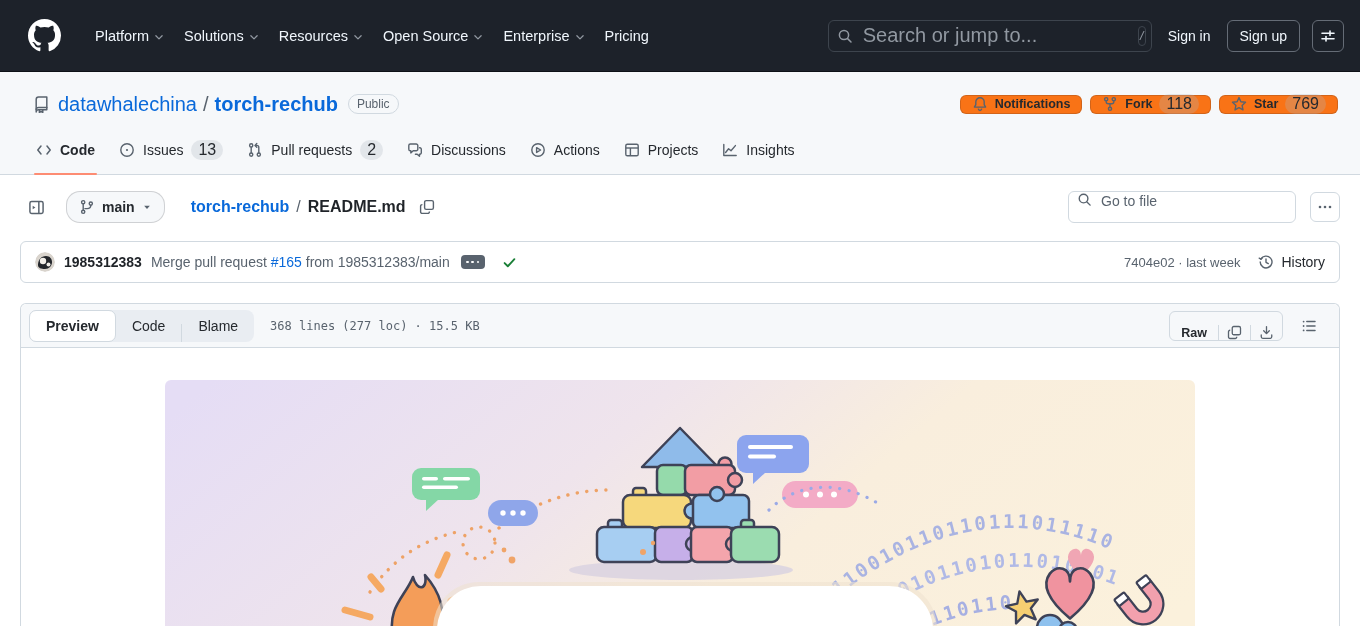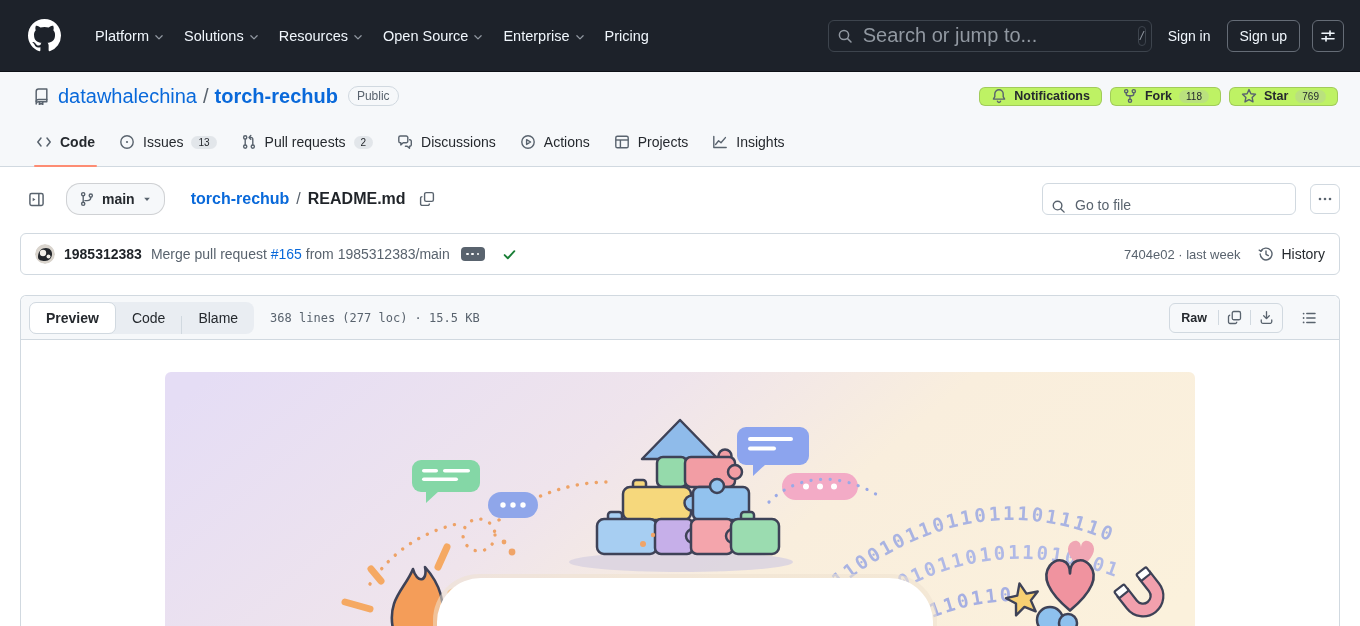--- a/index.html
+++ b/index.html
@@ -44,40 +44,40 @@
     color:#f0f6fc; font-weight:500; cursor:pointer; white-space:nowrap;
     border:1px solid #656c76; border-radius:6px; padding:5px 12px; height:32px;
     display:flex; align-items:center;
   }
   .nav-iconbtn {
     width:32px; height:32px; border:1px solid #656c76; border-radius:6px;
     color:#f0f6fc; display:flex; align-items:center; justify-content:center; cursor:pointer;
   }
 
   
-  .repo-area { background:#f6f8fa; padding-top:8px; border-bottom:1px solid #d1d9e0; }
+  .repo-area { background:#f6f8fa; padding-top:16px; border-bottom:1px solid #d1d9e0; }
   .repo-title-row { display:flex; align-items:center; padding:0 22px 0 33px; height:32px; }
   .book { color:#59636e; margin-right:8px; }
   .owner-link { color:#0969da; font-size:20px; text-decoration:none; cursor:pointer; }
   .title-slash { color:#59636e; font-size:20px; margin:0 6px; }
   .repo-link { color:#0969da; font-size:20px; font-weight:600; text-decoration:none; cursor:pointer; }
   .badge-public {
     margin-left:10px; border:1px solid #d1d9e0; border-radius:999px;
     padding:2px 8px; font-size:12px; font-weight:500; color:#59636e; background:transparent;
   }
   .repo-actions { margin-left:auto; display:flex; gap:8px; }
   .btn {
     display:inline-flex; align-items:center; gap:7px; height:19px; padding:0 11px;
-    border:1px solid rgba(31,35,40,0.18); border-radius:6px; background:#bef264;
+    border:1px solid rgba(31,35,40,0.18); border-radius:6px; background:#f97316;
     font-size:12.5px; font-weight:600; color:#25292e; cursor:pointer; white-space:nowrap;
   }
   .btn .ic { color:#59636e; }
   .cnt {
     background:rgba(175,184,193,0.28); border-radius:999px; padding:1px 7px;
-    font-size:10px; font-weight:500;
+    font-size:16px; font-weight:500;
   }
   .repo-tabs { display:flex; align-items:stretch; padding:0 24px; margin-top:6px; }
   .tab {
     position:relative; display:flex; align-items:center; gap:8px; padding:0 12px;
     height:48px; font-size:14px; color:#25292e; cursor:pointer; white-space:nowrap;
   }
   .tab .ic { color:#59636e; }
   .tab.active { font-weight:600; }
   .tab.active::after {
     content:""; position:absolute; left:10px; right:10px; bottom:-1px; height:2px;
@@ -93,22 +93,22 @@
     background:#f6f8fa; border:1px solid rgba(31,35,40,0.18); border-radius:14px;
     font-weight:600; font-size:14px; color:#25292e; cursor:pointer;
   }
   .branch-btn .ic { color:#59636e; }
   .breadcrumb { margin-left:26px; display:flex; align-items:center; gap:7px; font-size:16px; }
   .bc-repo { color:#0969da; font-weight:600; cursor:pointer; }
   .bc-slash { color:#59636e; }
   .bc-file { color:#1f2328; font-weight:600; }
   .bc-copy { color:#59636e; margin-left:6px; cursor:pointer; }
   .goto {
-    margin-left:auto; width:254px; height:32px; border:1px solid #d1d9e0; border-radius:6px;
-    background:#fff; display:flex; align-items:flex-end; gap:7px; padding:0 8px; color:#59636e; cursor:text;
+    margin-left:auto; width:228px; height:32px; border:1px solid #d1d9e0; border-radius:6px;
+    background:#fff; display:flex; align-items:flex-start; gap:7px; padding:0 8px; color:#59636e; cursor:text;
   }
   .goto input { flex:1; border:none; outline:none; font-size:14px; color:#1f2328; background:transparent; font-family:"Liberation Sans",sans-serif; }
   .goto input::placeholder { color:#59636e; }
   .more-btn {
     margin-left:14px; width:30px; height:30px; border:1px solid #d1d9e0; border-radius:6px;
     background:#fff; color:#59636e; display:flex; align-items:center; justify-content:center; cursor:pointer;
   }
 
   .commit-box {
     margin-top:18px; height:42px; border:1px solid #d1d9e0; border-radius:6px;
@@ -134,21 +134,21 @@
     border-radius:6px 6px 0 0; display:flex; align-items:center; padding:0 8px;
   }
   .seg { display:flex; align-items:flex-end; background:#e9edf2; border-radius:8px; }
   .seg-item { height:32px; display:flex; align-items:center; padding:0 16px; font-size:14px; color:#25292e; cursor:pointer; }
   .seg-item.active {
     background:#fff; border:1px solid #d1d9e0; border-radius:7px; font-weight:600;
   }
   .seg-div { width:1px; height:18px; background:#d1d9e0; }
   .file-meta { margin-left:16px; font-family:"DejaVu Sans Mono",monospace; font-size:12px; color:#59636e; }
   .raw-group {
-    margin-left:auto; display:flex; align-items:center; height:30px;
+    margin-left:auto; display:flex; align-items:flex-end; height:30px;
     border:1px solid #d1d9e0; border-radius:6px; background:#f6f8fa; overflow:hidden;
   }
   .raw-label { display:flex; align-items:center; padding:0 11px; font-size:12.5px; font-weight:600; color:#25292e; cursor:pointer; }
   .raw-ic { width:32px; display:flex; align-items:center; justify-content:center; border-left:1px solid #d1d9e0; color:#59636e; cursor:pointer; }
   .outline-btn { width:32px; height:32px; margin:0 6px 0 10px; display:flex; align-items:center; justify-content:center; color:#59636e; cursor:pointer; border-radius:6px; }
 
   .readme { background:#fff; padding-top:32px; display:flex; justify-content:center; }
   .illus { width:1030px; height:400px; border-radius:6px; overflow:hidden; }
 </style>
 </head>

